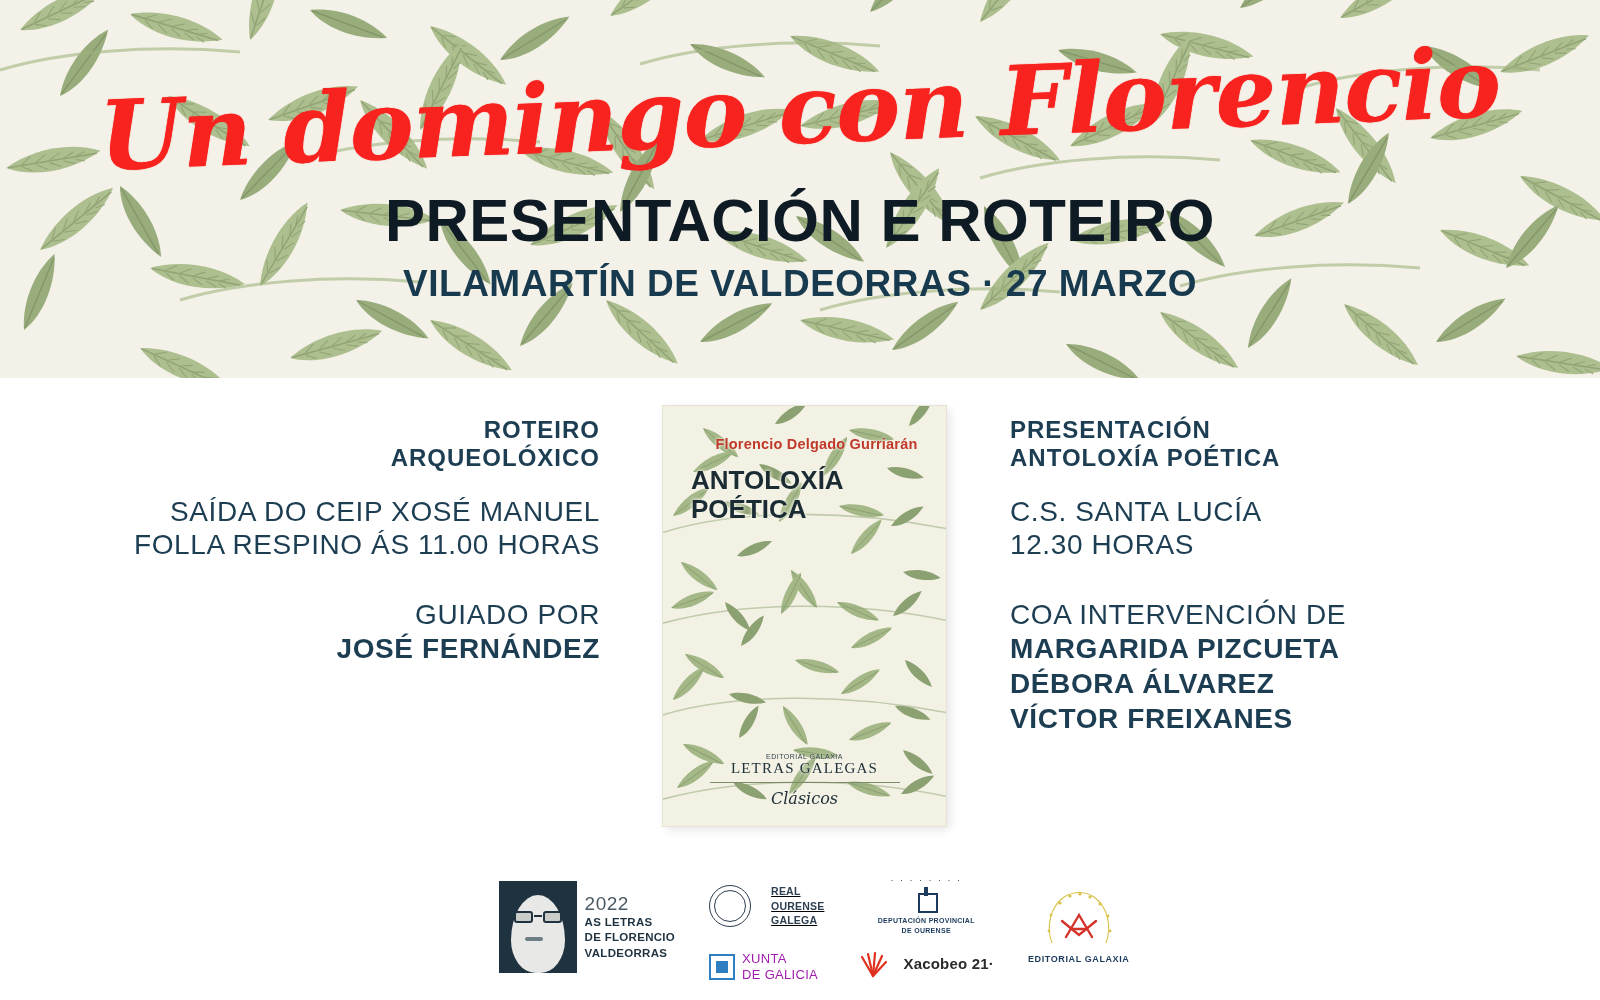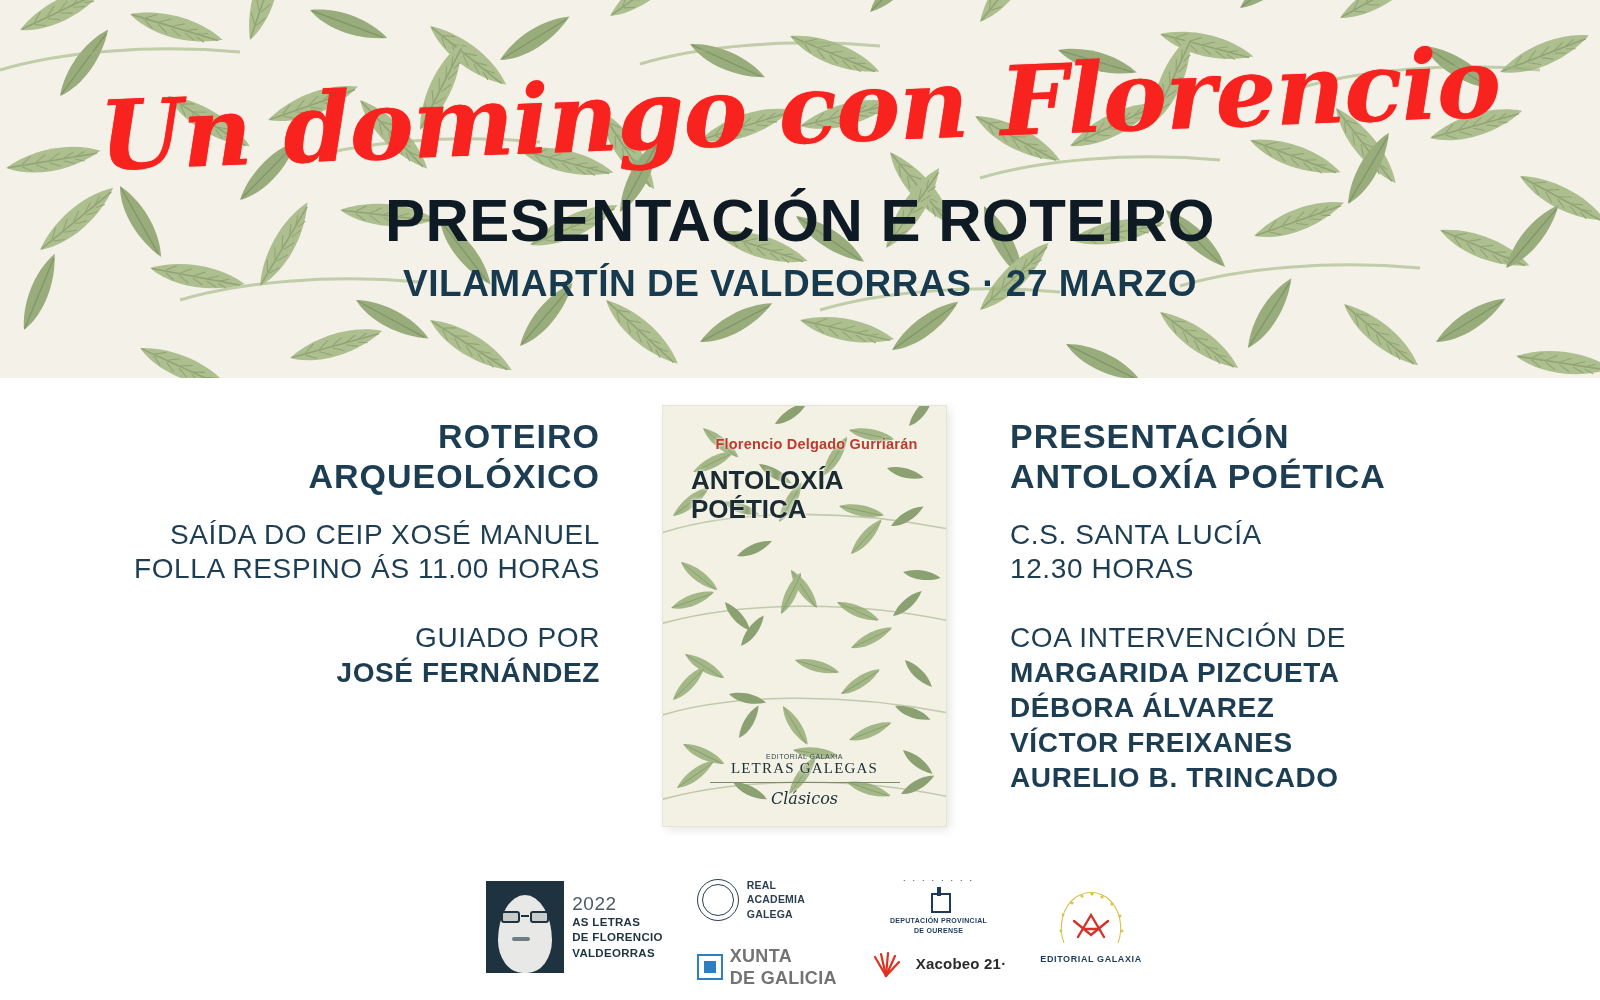--- a/index.html
+++ b/index.html
@@ -86,21 +86,21 @@
   .col-right {
     position: absolute;
     left: 1010px;
     top: 38px;
     width: 520px;
     text-align: left;
     color: #1c3d52;
   }
   .h2 {
     font-weight: 700;
-    font-size: 34px;
+    font-size: 24px;
     line-height: 1.18;
     letter-spacing: 1px;
     color: #1c3d52;
   }
   .p-light {
     font-weight: 400;
     font-size: 28px;
     line-height: 1.2;
     letter-spacing: 0.6px;
     color: #1c3d52;
@@ -234,21 +234,21 @@
   }
   .lf-text {
     padding-left: 8px;
     display: flex; flex-direction: column; justify-content: center;
     color: #1f3240;
   }
   .lf-2022 { font-size: 19px; font-weight: 400; letter-spacing: 0.5px; color: #4a5a64; }
   .lf-lines { font-size: 11.5px; font-weight: 700; line-height: 1.32; letter-spacing: 0.3px; }
 
   
-  .logo-rag { display: flex; align-items: center; gap: 8px; height: 70px; }
+  .logo-rag { display: flex; align-items: center; gap: 20px; height: 70px; text-decoration: underline; }
   .rag-seal {
     width: 42px; height: 42px; border-radius: 50%;
     border: 1.6px solid #2c3e50;
     position: relative;
   }
   .rag-seal::after {
     content: ""; position: absolute; inset: 4px;
     border-radius: 50%; border: 1px solid #2c3e50;
   }
   .rag-text { font-size: 10.5px; font-weight: 700; line-height: 1.35; color: #2c3e50; letter-spacing: 0.2px; }
@@ -257,21 +257,21 @@
   .logo-xunta { display: flex; align-items: center; gap: 7px; }
   .xunta-mark {
     width: 26px; height: 26px;
     border: 2px solid #2e7fc1;
     position: relative;
   }
   .xunta-mark::before {
     content: ""; position: absolute; left: 5px; top: 5px;
     width: 12px; height: 12px; background: #2e7fc1;
   }
-  .xunta-text { font-size: 18px; font-weight: 700; line-height: 1.25; color: #737373; letter-spacing: 0.3px; }
+  .xunta-text { font-size: 13px; font-weight: 400; line-height: 1.25; color: #a21caf; letter-spacing: 0.3px; }
 
   
   .logo-dep { text-align: center; color: #1b3a5c; }
   .dep-dots { font-size: 9px; letter-spacing: 2px; color: #1b3a5c; }
   .dep-icon {
     width: 22px; height: 26px; margin: 2px auto 3px auto;
     position: relative;
   }
   .dep-icon::before {
     content: ""; position: absolute; left: 3px; bottom: 0;
@@ -536,21 +536,20 @@
       <div class="h2">PRESENTACIÓN</div>
       <div class="h2">ANTOLOXÍA POÉTICA</div>
       <div class="gap-20"></div>
       <div class="p-light">C.S. SANTA LUCÍA</div>
       <div class="p-light">12.30 HORAS</div>
       <div class="gap-34"></div>
       <div class="p-light">COA INTERVENCIÓN DE</div>
       <div class="p-bold">MARGARIDA PIZCUETA</div>
       <div class="p-bold">DÉBORA ÁLVAREZ</div>
       <div class="p-bold">VÍCTOR FREIXANES</div>
-      <div class="p-bold">AURELIO B. TRINCADO</div>
     </div>
 
     <div class="logos">
 
       <div class="logo logo-florencio">
         <div class="lf-photo">
           <div class="lf-face"></div>
           <div class="lf-glasses">
             <div class="lf-lens l"></div>
             <div class="lf-bridge"></div>
@@ -564,21 +563,21 @@
           <div class="lf-lines">DE FLORENCIO</div>
           <div class="lf-lines">VALDEORRAS</div>
         </div>
       </div>
 
       <div style="display:flex; flex-direction:column; gap:10px;">
         <div class="logo-rag">
           <div class="rag-seal"></div>
           <div class="rag-text">
             <div>REAL</div>
-            <div>ACADEMIA</div>
+            <div>OURENSE</div>
             <div>GALEGA</div>
           </div>
         </div>
         <div class="logo-xunta">
           <div class="xunta-mark"></div>
           <div class="xunta-text">
             <div>XUNTA</div>
             <div>DE GALICIA</div>
           </div>
         </div>

